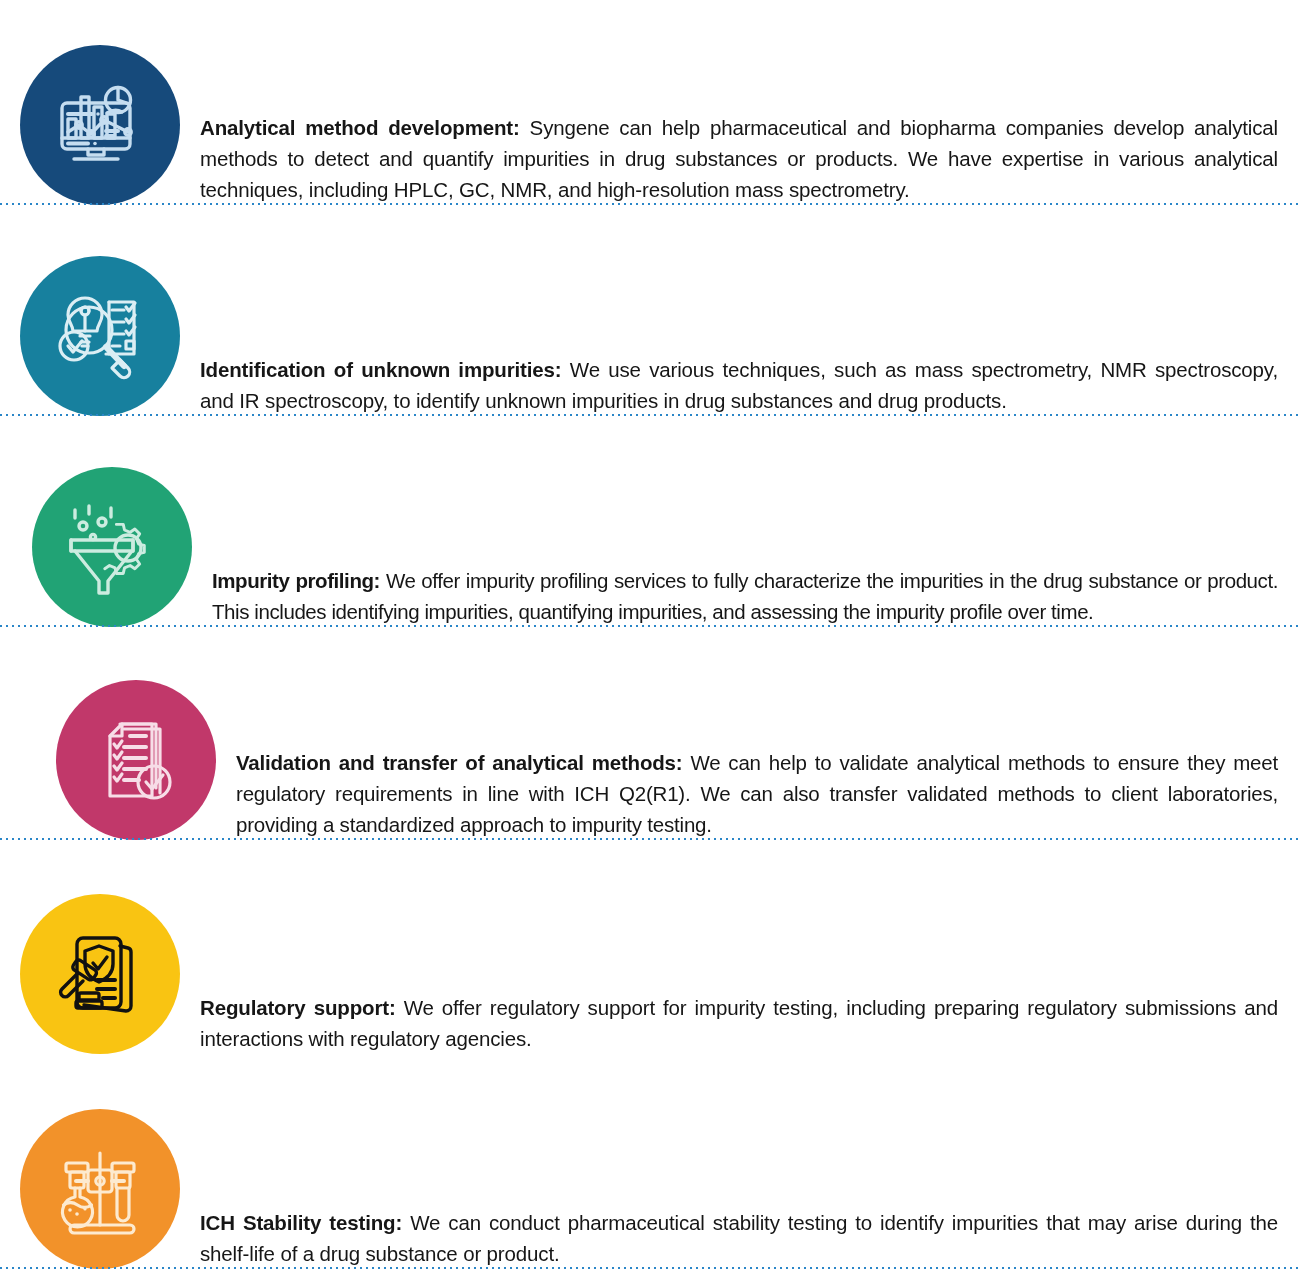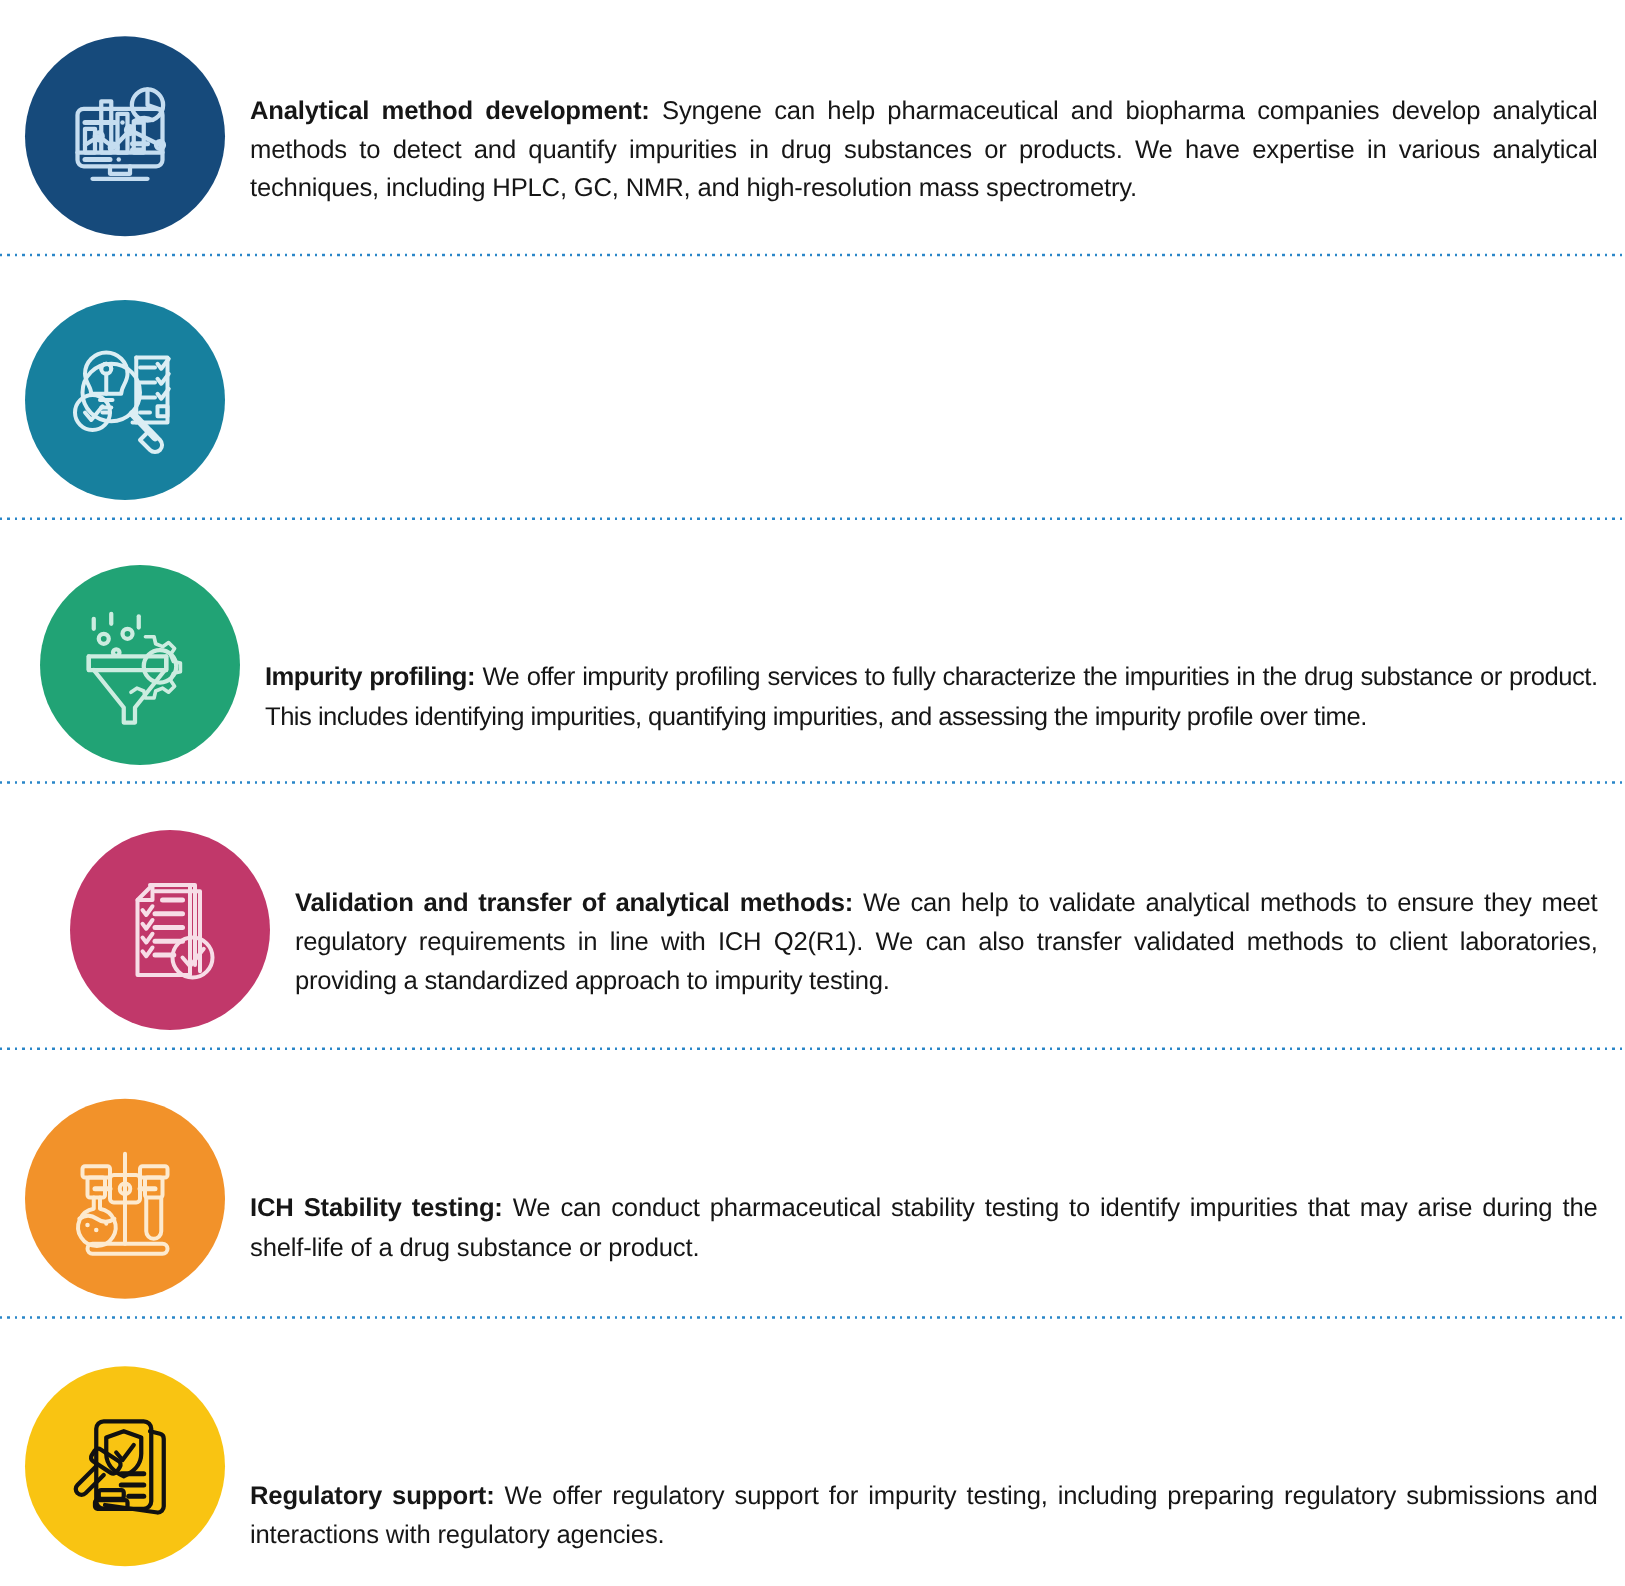--- a/index.html
+++ b/index.html
@@ -19,21 +19,21 @@
 
   .services-list {
     width: 1300px;
     display: flex;
     flex-direction: column;
   }
 
   .service-row {
     position: relative;
     display: flex;
-    align-items: center;
+    align-items: flex-end;
     width: 1300px;
     padding: 0;
   }
 
   
   .row-0 { height: 205px; }
   .row-1 { height: 211px; }
   .row-2 { height: 211px; padding-left: 12px; }
   .row-3 { height: 213px; padding-left: 36px; }
   .row-4 { height: 215px; }
@@ -170,20 +170,23 @@
             <path d="M37 31 a4 4 0 1 1 4 -4"></path>
             <circle cx="41" cy="46" r="23"></circle>
             <circle cx="26" cy="62" r="14"></circle>
             <polyline points="20,62 25,68 34,57"></polyline>
             <line x1="58" y1="63" x2="76" y2="82" stroke-width="6"></line>
             <path d="M72 76 l8 8 a5.5 5.5 0 0 1 -8 8 l-8 -8z"></path>
           </svg>
         </span>
       </div>
     </div>
+    <div class="text-wrap">
+      <p class="body-text"><span class="lead">Identification of unknown impurities:</span><span> We use various techniques, such as mass spectrometry, NMR spectroscopy, and IR spectroscopy, to identify unknown impurities in drug substances and drug products.</span></p>
+    </div>
     <div class="divider"></div>
   </section>
 
   <section class="service-row row-2">
     <div class="icon-wrap">
       <div class="icon-circle" style="background:#21a375">
         <span>
           <svg width="106" height="106" viewBox="0 0 106 106" fill="none" stroke="#ccece0" stroke-width="3.4" stroke-linecap="round" stroke-linejoin="round">
             <line x1="16" y1="16" x2="16" y2="24"></line>
             <line x1="30" y1="12" x2="30" y2="20"></line>
@@ -228,20 +231,45 @@
             <circle cx="70" cy="74" r="16"></circle>
             <polyline points="62,74 68,81 79,67"></polyline>
           </svg>
         </span>
       </div>
     </div>
     <div class="text-wrap">
       <p class="body-text"><span class="lead">Validation and transfer of analytical methods:</span><span> We can help to validate analytical methods to ensure they meet regulatory requirements in line with ICH Q2(R1). We can also transfer validated methods to client laboratories, providing a standardized approach to impurity testing.</span></p>
     </div>
     <div class="divider"></div>
+  </section>
+
+  <section class="service-row row-5">
+    <div class="icon-wrap">
+      <div class="icon-circle" style="background:#f9c412">
+        <span>
+          <svg width="104" height="104" viewBox="0 0 104 104" fill="none" stroke="#111111" stroke-width="3.4" stroke-linecap="round" stroke-linejoin="round">
+            <path d="M72 24 l8 2 a4 4 0 0 1 3 4 v54 a5 5 0 0 1 -5 5 l-42 -6"></path>
+            <rect x="29" y="16" width="44" height="70" rx="6"></rect>
+            <path d="M51 24 l14 5 v13 c0 9 -7 15 -14 18 c-7 -3 -14 -9 -14 -18 v-13z"></path>
+            <polyline points="45,41 50,47 59,35"></polyline>
+            <line x1="49" y1="58" x2="67" y2="58" stroke-width="4"></line>
+            <line x1="49" y1="67" x2="67" y2="67" stroke-width="4"></line>
+            <line x1="55" y1="76" x2="67" y2="76" stroke-width="4"></line>
+            <rect x="31" y="71" width="20" height="7" rx="2"></rect>
+            <rect x="28" y="79" width="26" height="7" rx="2"></rect>
+            <path d="M34 38 l12 12 a3.5 3.5 0 0 1 0 5 l-3 3 a3.5 3.5 0 0 1 -5 0 l-12 -12 a3.5 3.5 0 0 1 0 -5 l3 -3 a3.5 3.5 0 0 1 5 0z" transform="rotate(-12 36 45)"></path>
+            <path d="M29 52 L14 67 a4.5 4.5 0 0 0 0 6.5 a4.5 4.5 0 0 0 6.5 0 L35 59"></path>
+          </svg>
+        </span>
+      </div>
+    </div>
+    <div class="text-wrap">
+      <p class="body-text"><span class="lead">Regulatory support:</span><span> We offer regulatory support for impurity testing, including preparing regulatory submissions and interactions with regulatory agencies.</span></p>
+    </div>
   </section>
 
   <section class="service-row row-4">
     <div class="icon-wrap">
       <div class="icon-circle" style="background:#f2922a">
         <span>
           <svg width="104" height="104" viewBox="0 0 104 104" fill="none" stroke="#fdeacf" stroke-width="3.2" stroke-linecap="round" stroke-linejoin="round">
             <line x1="52" y1="16" x2="52" y2="88"></line>
             <rect x="40" y="33" width="24" height="22" rx="3"></rect>
             <circle cx="52" cy="44" r="4.2"></circle>
@@ -261,38 +289,13 @@
           </svg>
         </span>
       </div>
     </div>
     <div class="text-wrap">
       <p class="body-text"><span class="lead">ICH Stability testing:</span><span> We can conduct pharmaceutical stability testing to identify impurities that may arise during the shelf-life of a drug substance or product.</span></p>
     </div>
     <div class="divider"></div>
   </section>
 
-  <section class="service-row row-5">
-    <div class="icon-wrap">
-      <div class="icon-circle" style="background:#f9c412">
-        <span>
-          <svg width="104" height="104" viewBox="0 0 104 104" fill="none" stroke="#111111" stroke-width="3.4" stroke-linecap="round" stroke-linejoin="round">
-            <path d="M72 24 l8 2 a4 4 0 0 1 3 4 v54 a5 5 0 0 1 -5 5 l-42 -6"></path>
-            <rect x="29" y="16" width="44" height="70" rx="6"></rect>
-            <path d="M51 24 l14 5 v13 c0 9 -7 15 -14 18 c-7 -3 -14 -9 -14 -18 v-13z"></path>
-            <polyline points="45,41 50,47 59,35"></polyline>
-            <line x1="49" y1="58" x2="67" y2="58" stroke-width="4"></line>
-            <line x1="49" y1="67" x2="67" y2="67" stroke-width="4"></line>
-            <line x1="55" y1="76" x2="67" y2="76" stroke-width="4"></line>
-            <rect x="31" y="71" width="20" height="7" rx="2"></rect>
-            <rect x="28" y="79" width="26" height="7" rx="2"></rect>
-            <path d="M34 38 l12 12 a3.5 3.5 0 0 1 0 5 l-3 3 a3.5 3.5 0 0 1 -5 0 l-12 -12 a3.5 3.5 0 0 1 0 -5 l3 -3 a3.5 3.5 0 0 1 5 0z" transform="rotate(-12 36 45)"></path>
-            <path d="M29 52 L14 67 a4.5 4.5 0 0 0 0 6.5 a4.5 4.5 0 0 0 6.5 0 L35 59"></path>
-          </svg>
-        </span>
-      </div>
-    </div>
-    <div class="text-wrap">
-      <p class="body-text"><span class="lead">Regulatory support:</span><span> We offer regulatory support for impurity testing, including preparing regulatory submissions and interactions with regulatory agencies.</span></p>
-    </div>
-  </section>
-
 </div>
 
 </body></html>

